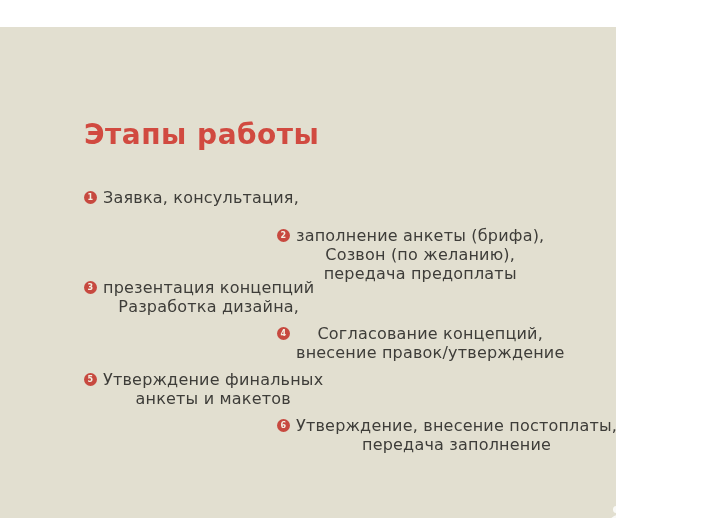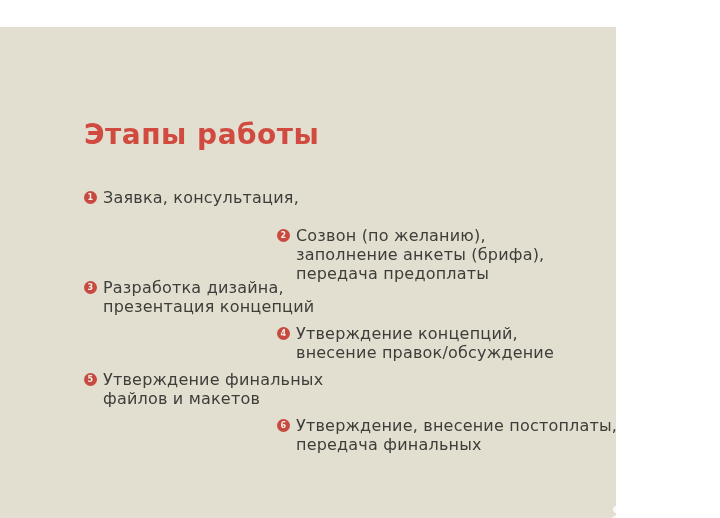--- a/index.html
+++ b/index.html
@@ -47,21 +47,21 @@
     font-size: 8px;
     font-weight: bold;
     display: flex;
     align-items: center;
     justify-content: center;
   }
   .lines {
     display: flex;
     flex-direction: column;
   }
-  .lines span { white-space: nowrap; }
+  .lines span { white-space: nowrap; text-align: center; }
   .s1 { left: 84px;  top: 161px; }
   .s2 { left: 277px; top: 199px; }
   .s3 { left: 84px;  top: 251px; }
   .s4 { left: 277px; top: 297px; }
   .s5 { left: 84px;  top: 343px; }
   .s6 { left: 277px; top: 389px; }
   .watermark {
     position: absolute;
     left: 610px;
     top: 477px;
@@ -103,55 +103,55 @@
   <div class="step s1">
     <span class="badge">1</span>
     <div class="lines">
       <span>Заявка, консультация,</span>
     </div>
   </div>
 
   <div class="step s2">
     <span class="badge">2</span>
     <div class="lines">
+      <span>заполнение анкеты (брифа),</span>
       <span>Созвон (по желанию),</span>
-      <span>заполнение анкеты (брифа),</span>
       <span>передача предоплаты</span>
     </div>
   </div>
 
   <div class="step s3">
     <span class="badge">3</span>
     <div class="lines">
+      <span>презентация концепций</span>
       <span>Разработка дизайна,</span>
-      <span>презентация концепций</span>
     </div>
   </div>
 
   <div class="step s4">
     <span class="badge">4</span>
     <div class="lines">
-      <span>Утверждение концепций,</span>
-      <span>внесение правок/обсуждение</span>
+      <span>Согласование концепций,</span>
+      <span>внесение правок/утверждение</span>
     </div>
   </div>
 
   <div class="step s5">
     <span class="badge">5</span>
     <div class="lines">
       <span>Утверждение финальных</span>
-      <span>файлов и макетов</span>
+      <span>анкеты и макетов</span>
     </div>
   </div>
 
   <div class="step s6">
     <span class="badge">6</span>
     <div class="lines">
       <span>Утверждение, внесение постоплаты,</span>
-      <span>передача финальных</span>
+      <span>передача заполнение</span>
     </div>
   </div>
 
   <div class="watermark">
     <span class="dots">
       <i class="d1"></i>
       <i class="d2"></i>
       <i class="d3"></i>
       <i class="d4"></i>
     </span>

